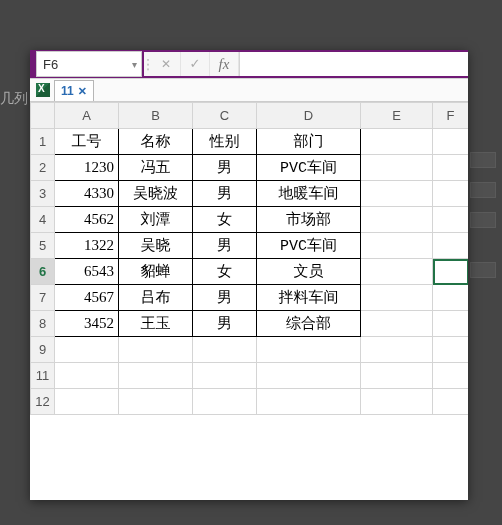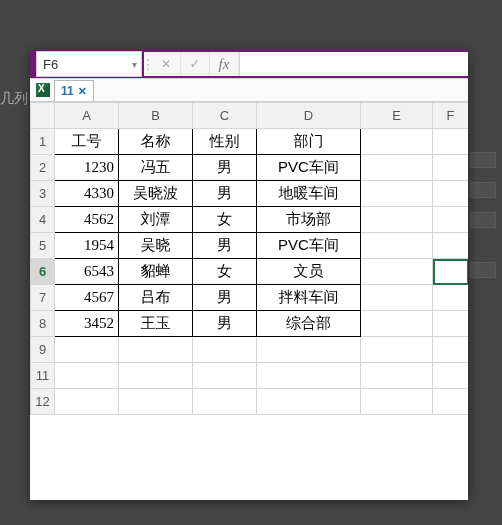--- a/index.html
+++ b/index.html
@@ -168,21 +168,21 @@
   .sheet th.col-h {
     text-align: center;
   }
   .sheet th.selected-row {
     background: #d8d8d8;
     color: #217346;
     font-weight: bold;
   }
   .sheet td.data {
     border: 1px solid #000;
-    font-family: Liberation Sans, sans-serif;
+    font-family: Liberation Mono, monospace;
   }
   .sheet td.data.num {
     text-align: right;
     padding-right: 4px;
     font-family: Liberation Serif, serif;
   }
   .sheet td.active {
     outline: 2px solid #217346;
     outline-offset: -2px;
     background: #fff;
@@ -298,21 +298,21 @@
             <th class="row-h">4</th>
             <td class="data num">4562</td>
             <td class="data">刘潭</td>
             <td class="data">女</td>
             <td class="data">市场部</td>
             <td></td>
             <td></td>
           </tr>
           <tr>
             <th class="row-h">5</th>
-            <td class="data num">1954</td>
+            <td class="data num">1322</td>
             <td class="data">吴晓</td>
             <td class="data">男</td>
             <td class="data">PVC车间</td>
             <td></td>
             <td></td>
           </tr>
           <tr>
             <th class="row-h selected-row">6</th>
             <td class="data num">6543</td>
             <td class="data">貂蝉</td>

